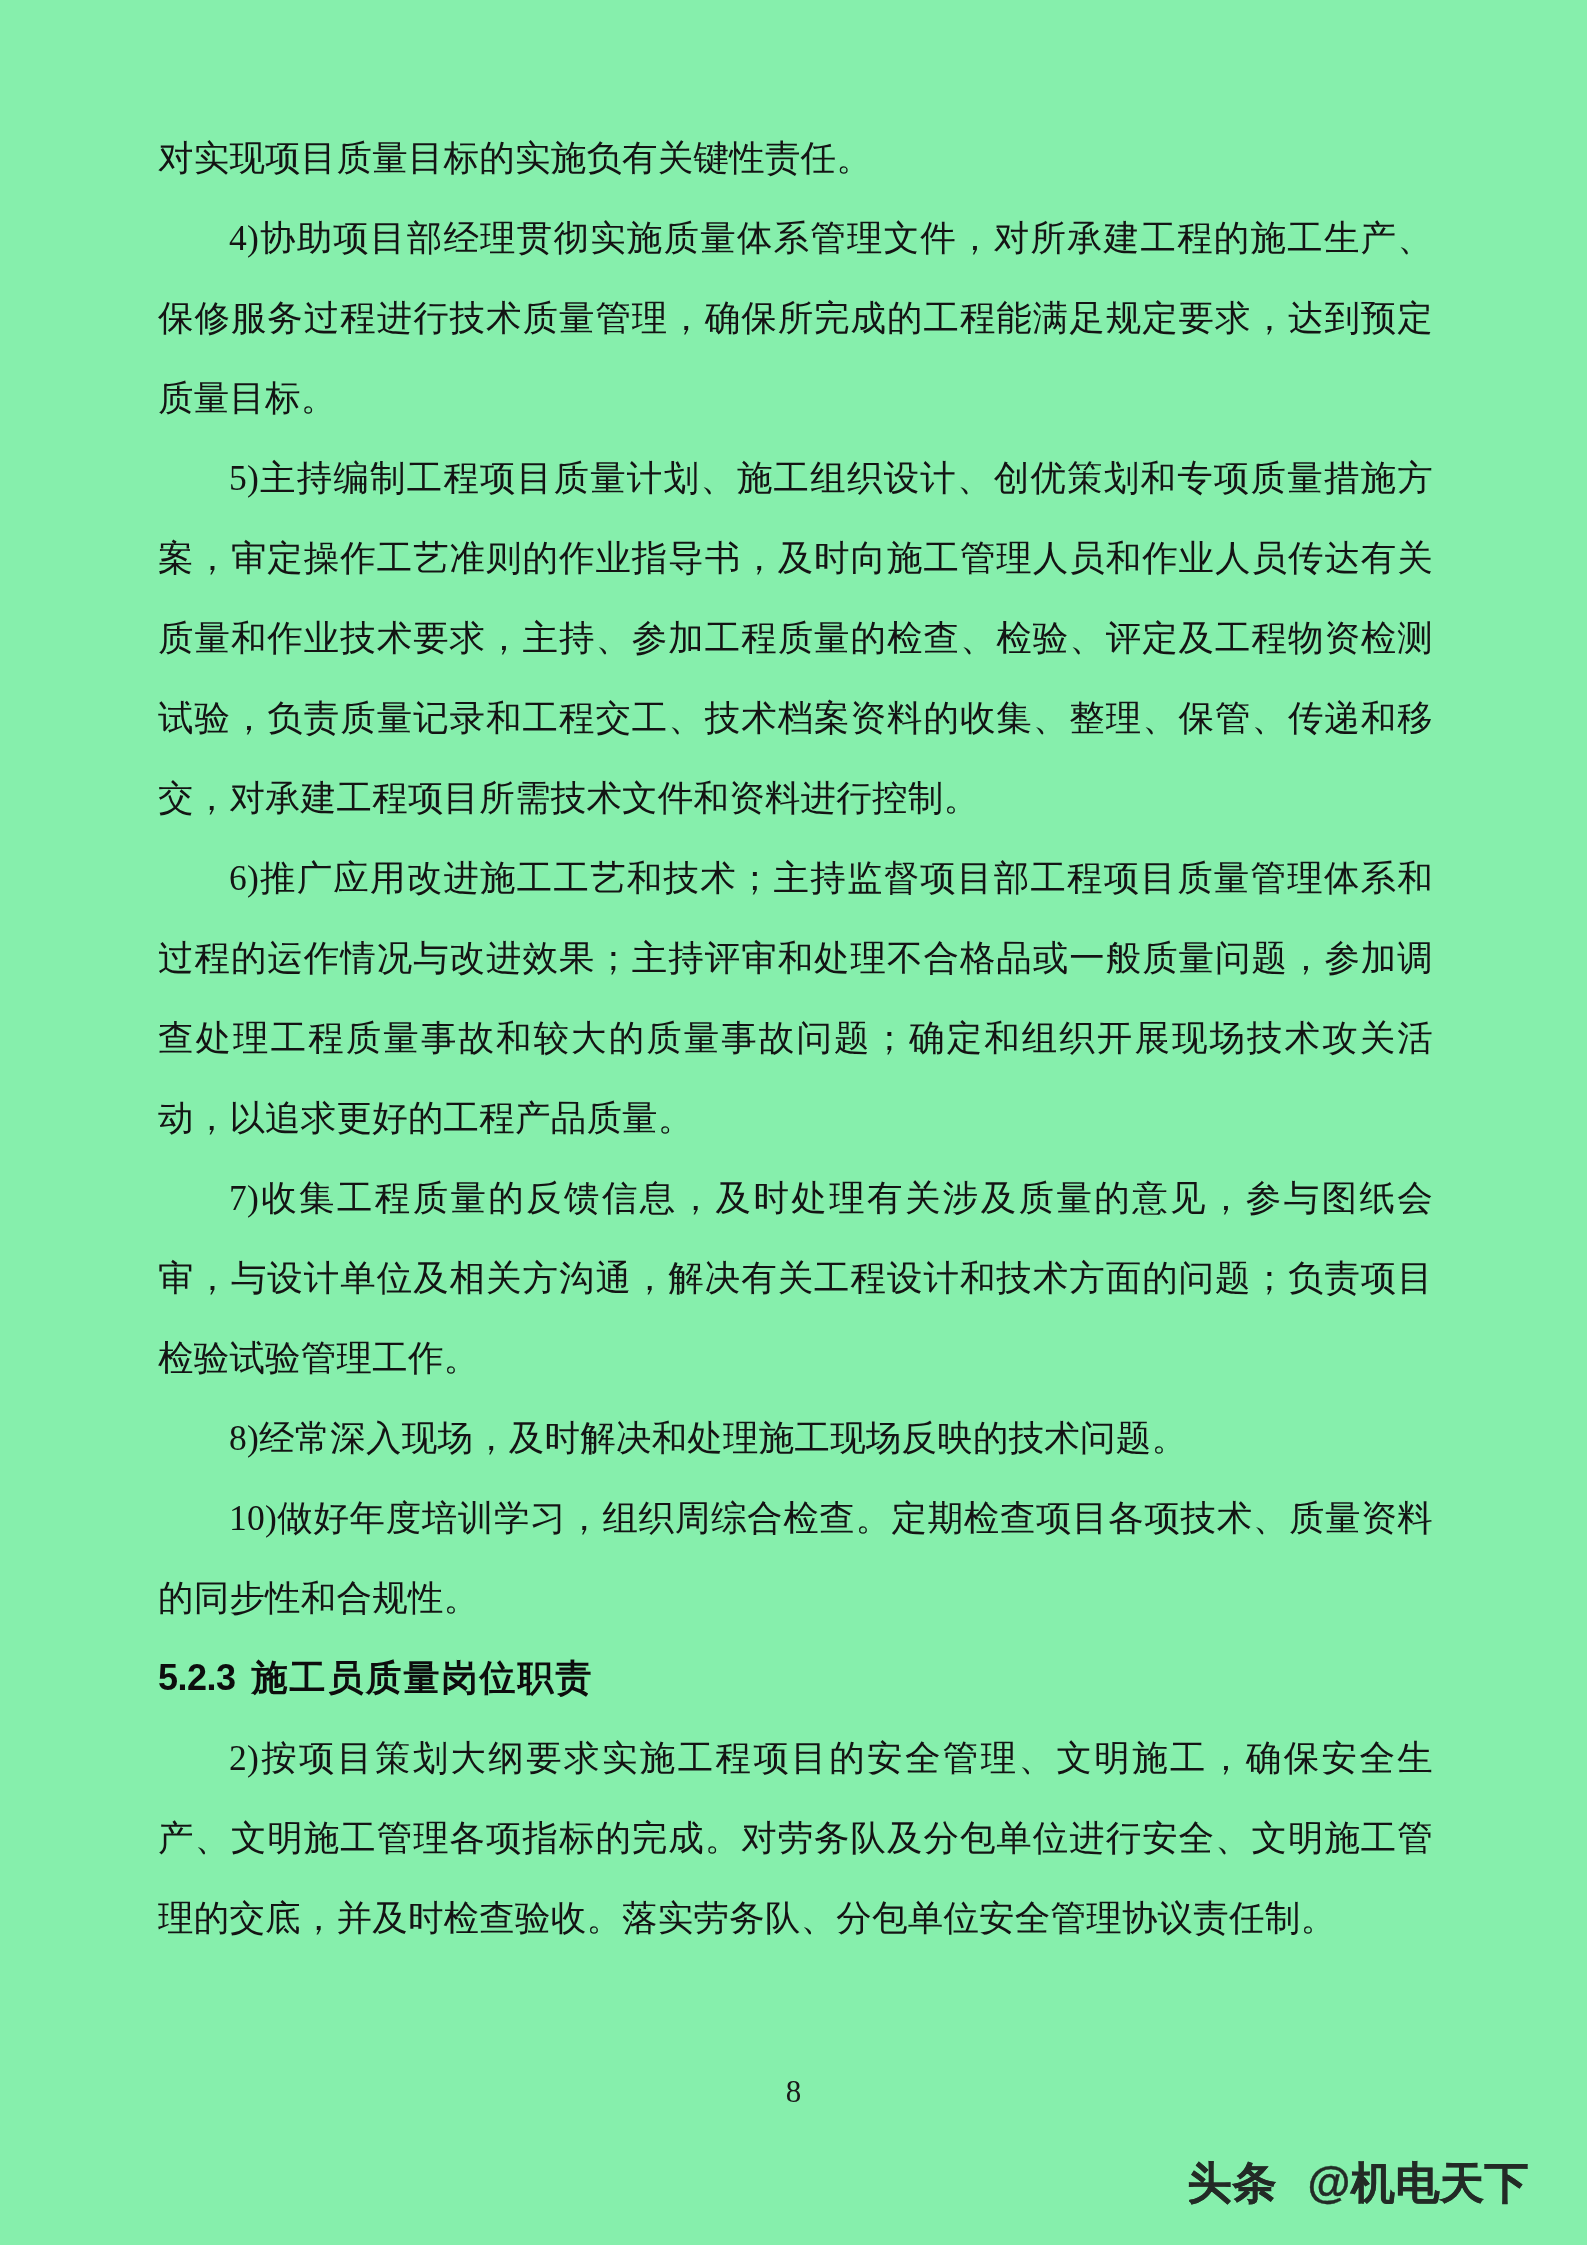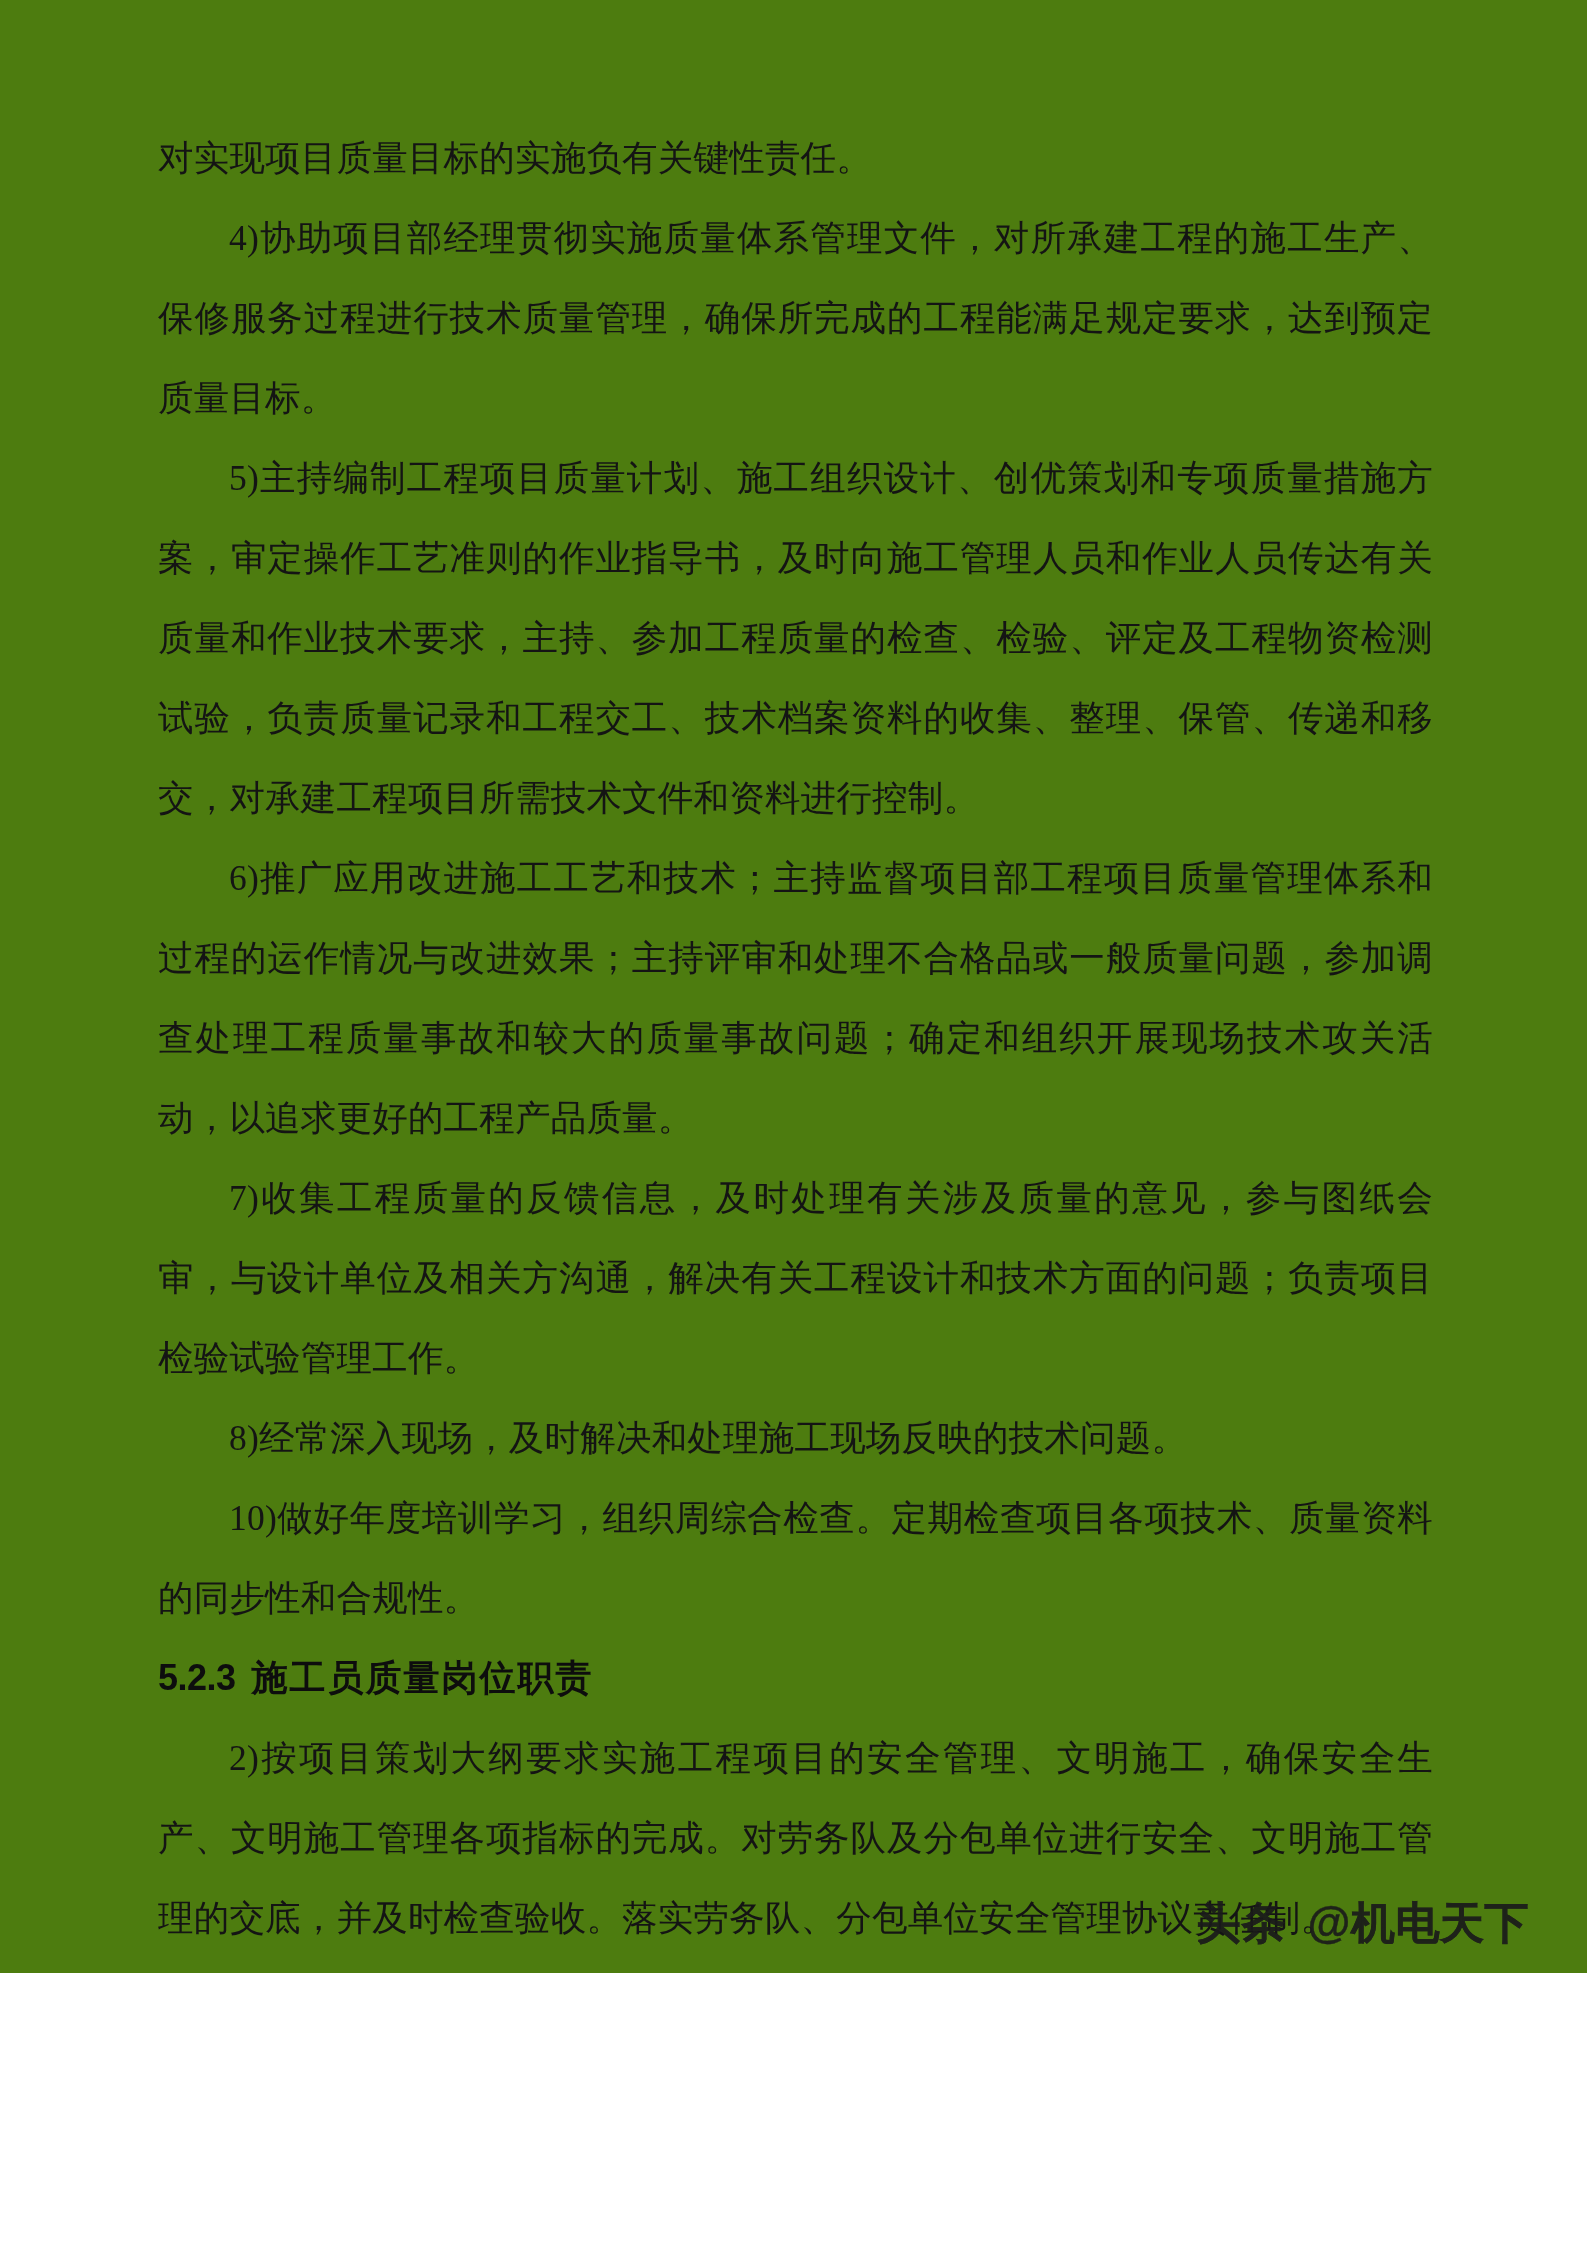--- a/index.html
+++ b/index.html
@@ -8,22 +8,22 @@
     padding: 0;
     background: #ffffff;
   }
   body {
     font-family: "Liberation Serif", "DejaVu Serif", serif;
     color: #111111;
   }
   .page {
     position: relative;
     width: 1587px;
-    height: 1973px;
-    background: #4d7c0f;
+    height: 2245px;
+    background: #86efac;
     overflow: hidden;
     box-sizing: border-box;
   }
   
   .content {
     position: absolute;
     left: 158px;
     top: 118px;
     width: 1275px;
   }
@@ -66,24 +66,24 @@
     width: 1587px;
     text-align: center;
     font-size: 31px;
     line-height: 40px;
     color: #1a1a1a;
     font-family: "Liberation Serif", "DejaVu Serif", serif;
   }
   .watermark {
     position: absolute;
     right: 58px;
-    bottom: 24px;
+    bottom: 36px;
     display: flex;
     align-items: center;
-    gap: 21px;
+    gap: 30px;
     opacity: 0.92;
     user-select: none;
   }
   .watermark .wm-brand,
   .watermark .wm-handle {
     font-family: "Liberation Sans", "DejaVu Sans", sans-serif;
     font-size: 44px;
     line-height: 52px;
     font-weight: 700;
     color: #1b1b1b;

